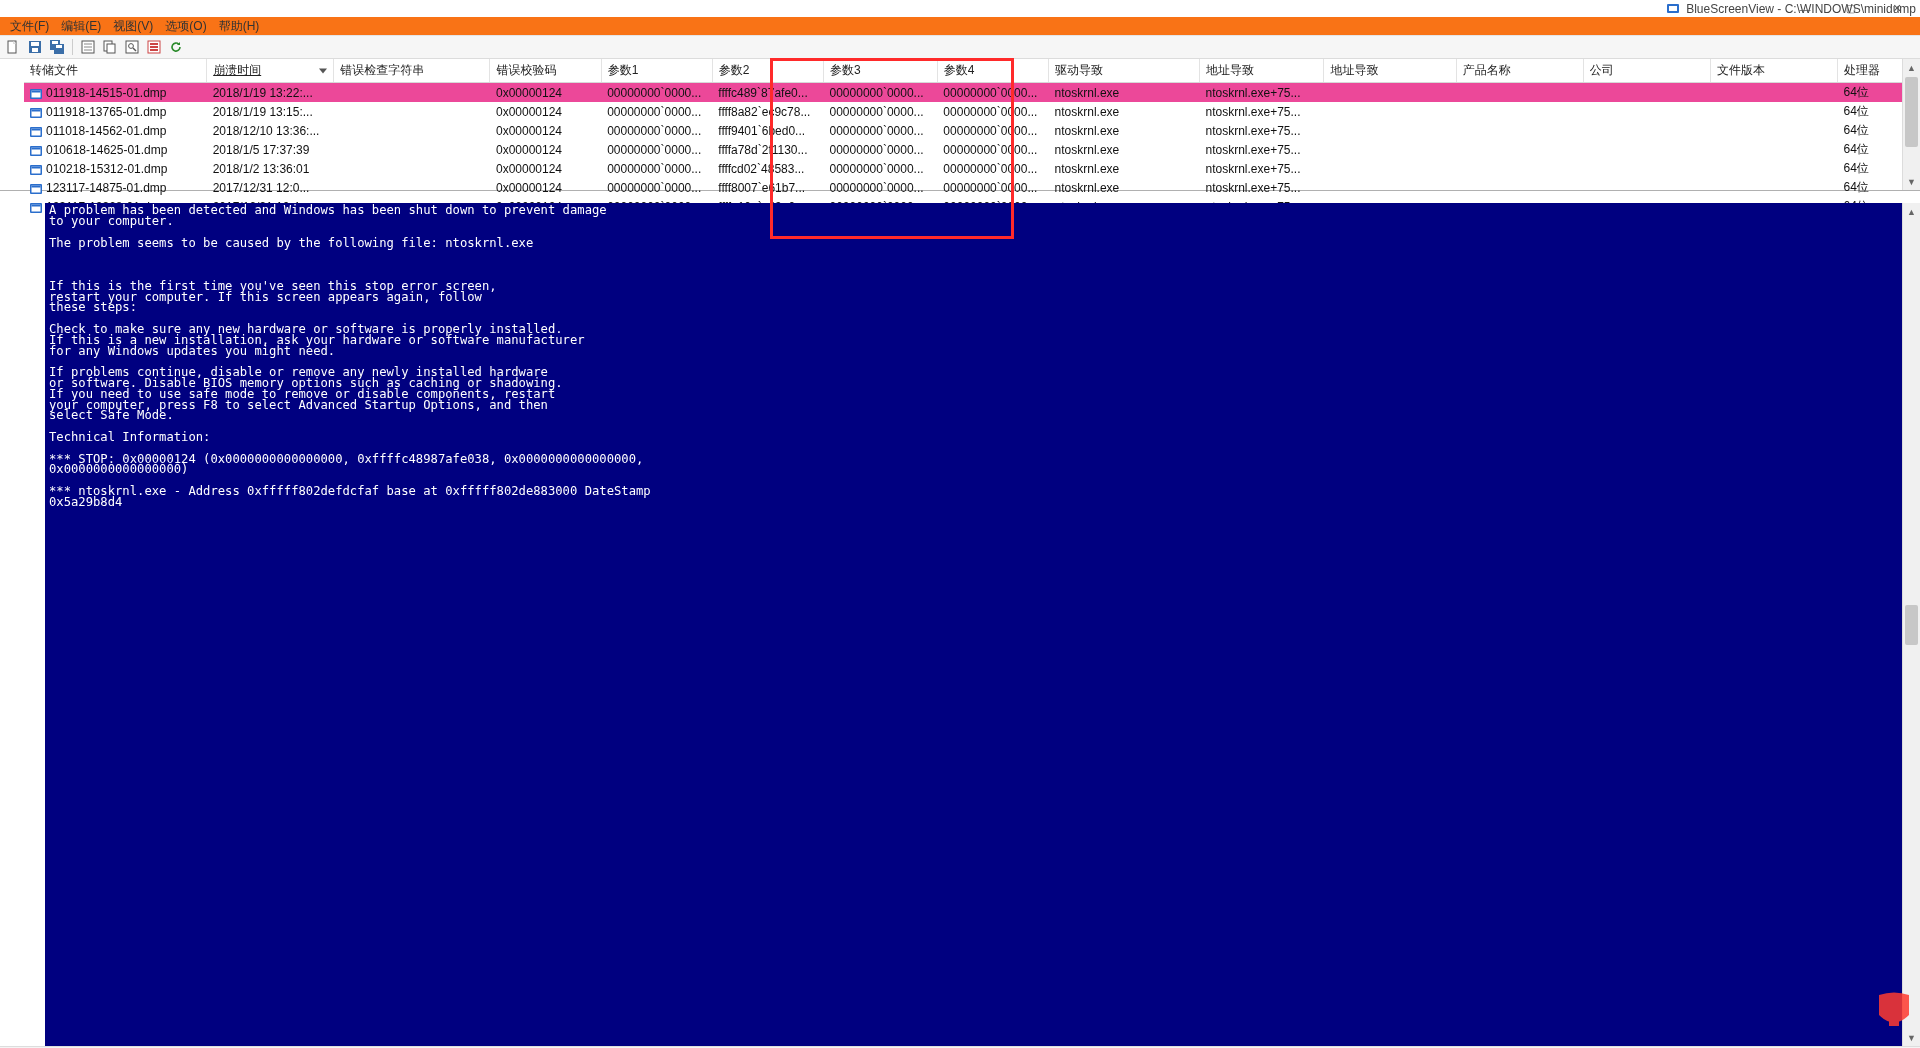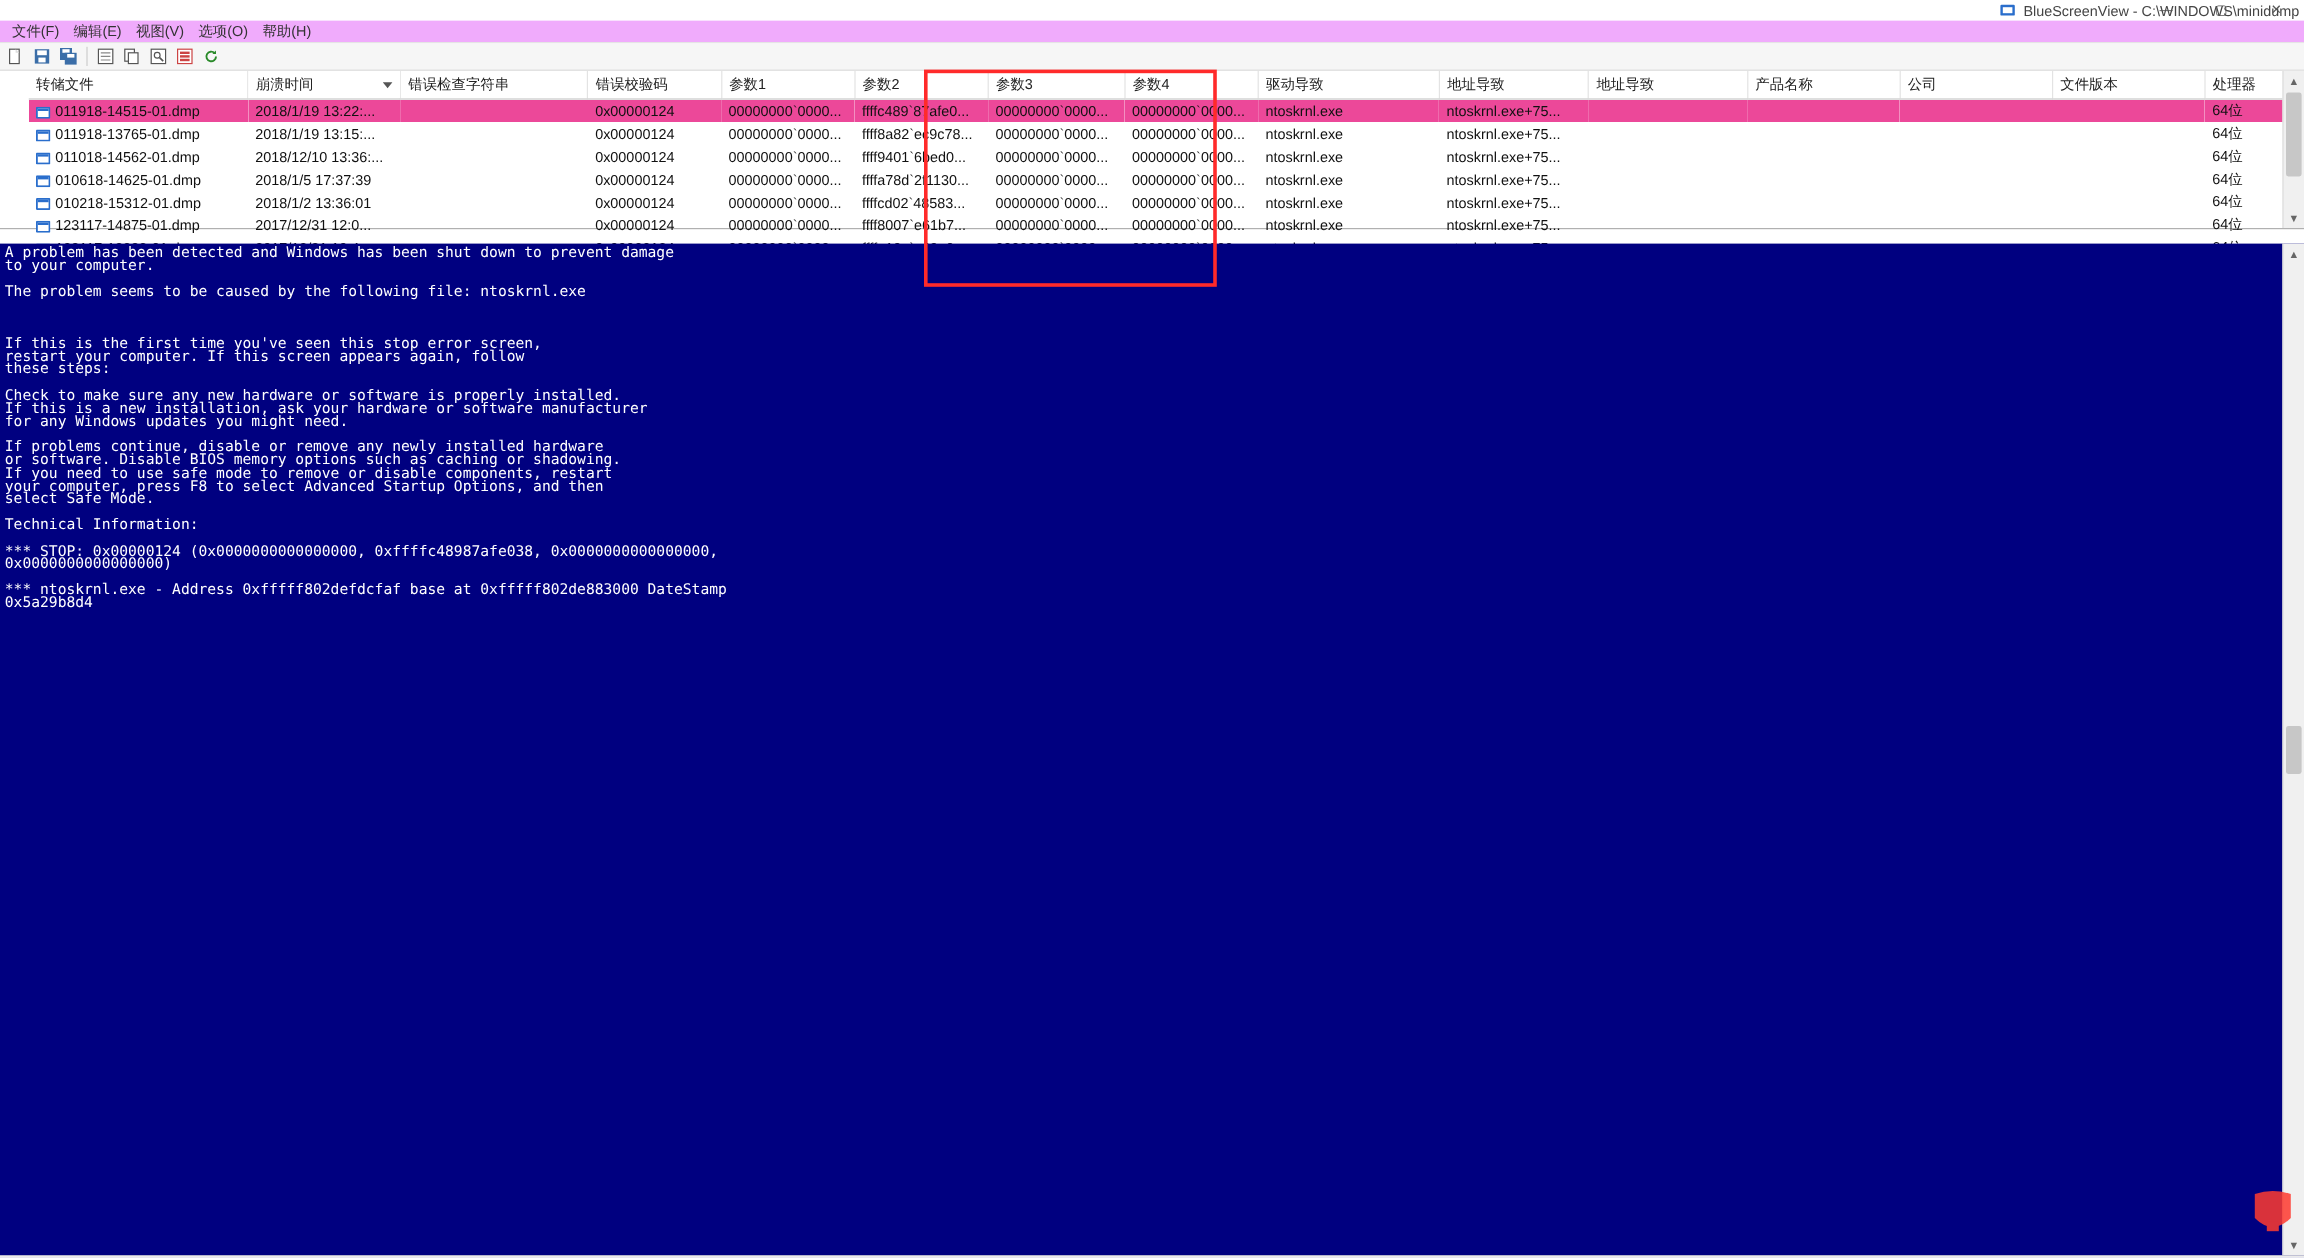--- a/index.html
+++ b/index.html
@@ -47,21 +47,21 @@
     display: flex;
     align-items: center;
     justify-content: center;
     color: #555;
     font-size: 11px;
   }
 
   
   .menubar {
     height: 18px;
-    background: #f0abfc;
+    background: #f97316;
     display: flex;
     align-items: flex-end;
     padding: 0 4px;
     color: #333;
     font-size: 12px;
     border-bottom: 1px solid #e5e5e5;
   }
   .menubar .menu-item {
     padding: 0 6px;
     height: 18px;
@@ -113,20 +113,21 @@
     padding: 3px 6px;
     height: 16px;
     border-right: 1px solid #e3e3e3;
     border-bottom: 1px solid #d8d8d8;
     white-space: nowrap;
     overflow: hidden;
   }
   .table th.sort-col {
     padding-right: 12px;
     position: relative;
+    text-decoration: underline;
   }
   .table th.sort-col::after {
     content: "";
     position: absolute;
     right: 6px;
     top: 50%;
     transform: translateY(-50%);
     width: 0;
     height: 0;
     border-left: 4px solid transparent;
@@ -191,20 +192,21 @@
     position: absolute;
     border: 3px solid #ff2a2a;
     pointer-events: none;
     z-index: 50;
   }
 
   
   .bsod-wrap {
     position: relative;
     height: calc(1048px - 17px - 18px - 22px - 131px - 17px);
+    margin-left: 45px;
   }
   .bsod {
     background: #000080;
     color: #ffffff;
     font-family: "Lucida Console", Consolas, monospace;
     font-size: 12.2px;
     line-height: 10.8px;
     white-space: pre;
     padding: 2px 4px;
     height: 100%;

